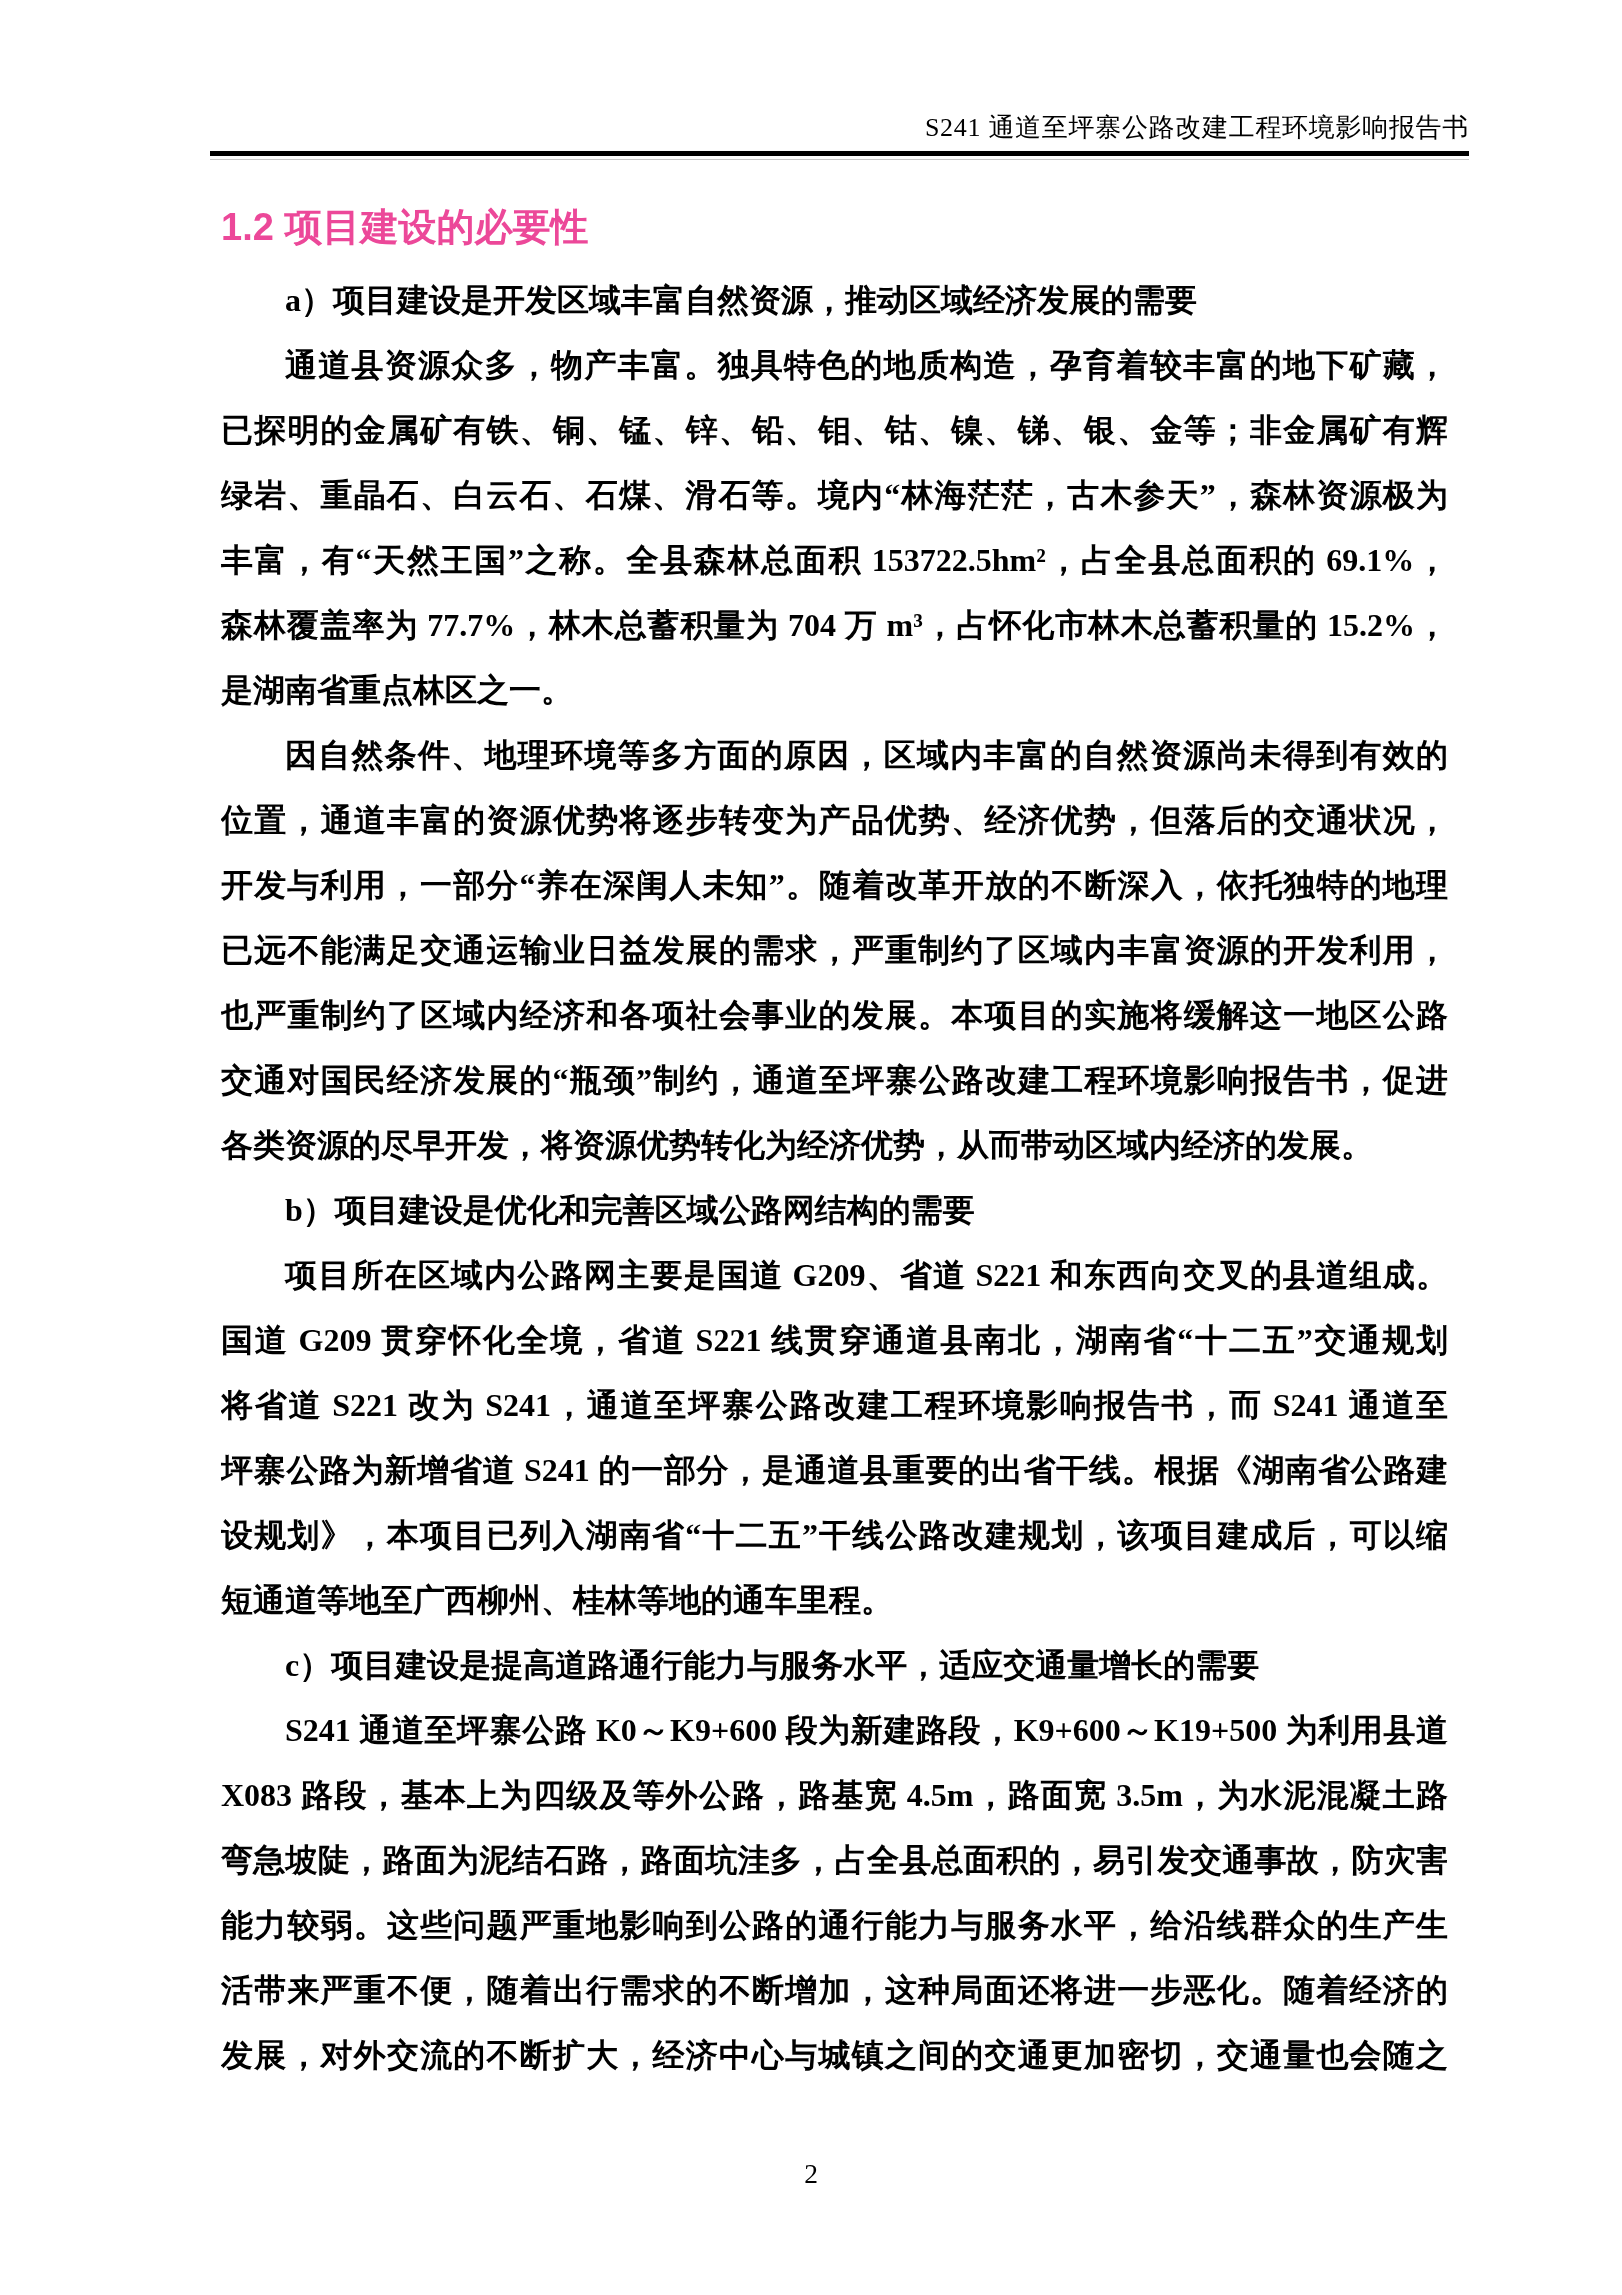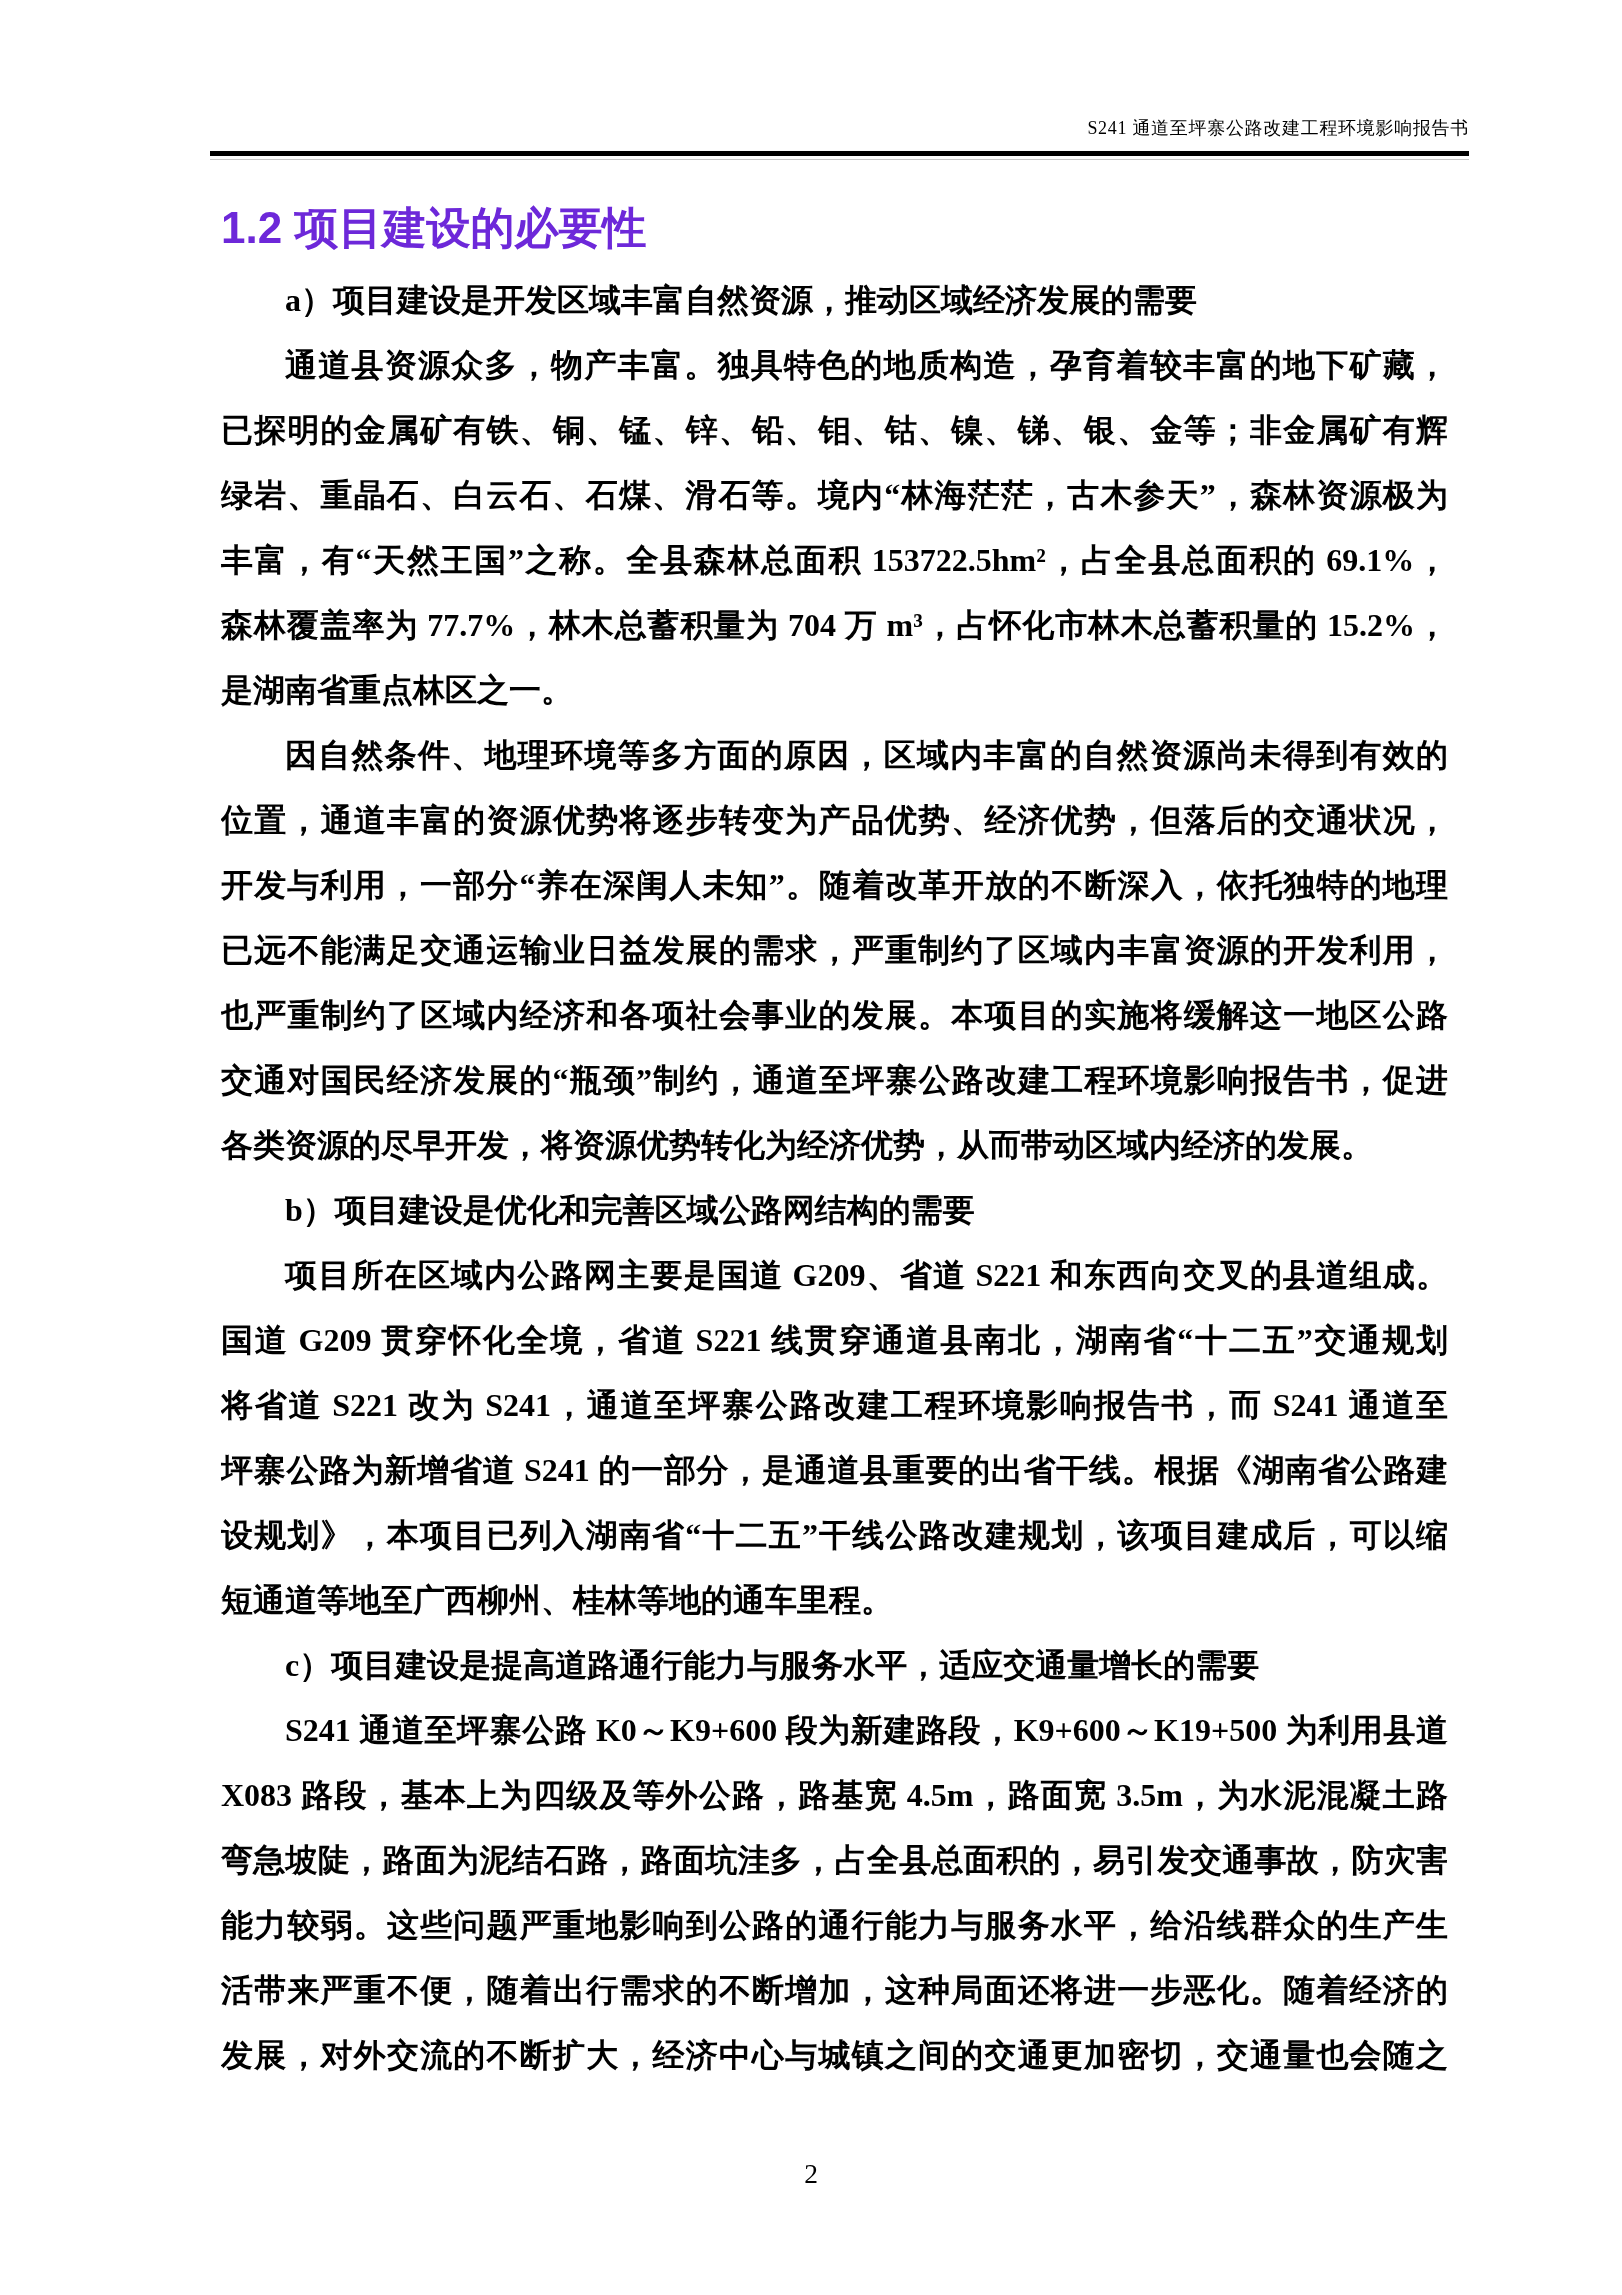--- a/index.html
+++ b/index.html
@@ -16,21 +16,21 @@
     font-family: "Liberation Serif", "DejaVu Serif", serif;
     color: #000000;
   }
   
   .header {
     position: absolute;
     top: 111px;
     left: 210px;
     width: 1259px;
     text-align: right;
-    font-size: 18px;
+    font-size: 26px;
     line-height: 34px;
     letter-spacing: 0.7px;
     color: #000000;
     white-space: nowrap;
   }
   .header-rule-thick {
     position: absolute;
     top: 151px;
     left: 210px;
     width: 1259px;
@@ -46,23 +46,23 @@
     background: #c7c7c7;
   }
   
   .section-heading {
     position: absolute;
     top: 207px;
     left: 221px;
     width: 1227px;
     font-family: "Liberation Sans", "DejaVu Sans", sans-serif;
     font-weight: bold;
-    font-size: 44px;
+    font-size: 38px;
     line-height: 41px;
-    color: #6d28d9;
+    color: #ec4899;
     white-space: nowrap;
   }
   
   .body-text {
     position: absolute;
     top: 268px;
     left: 221px;
     width: 1227px;
     font-weight: bold;
   }

